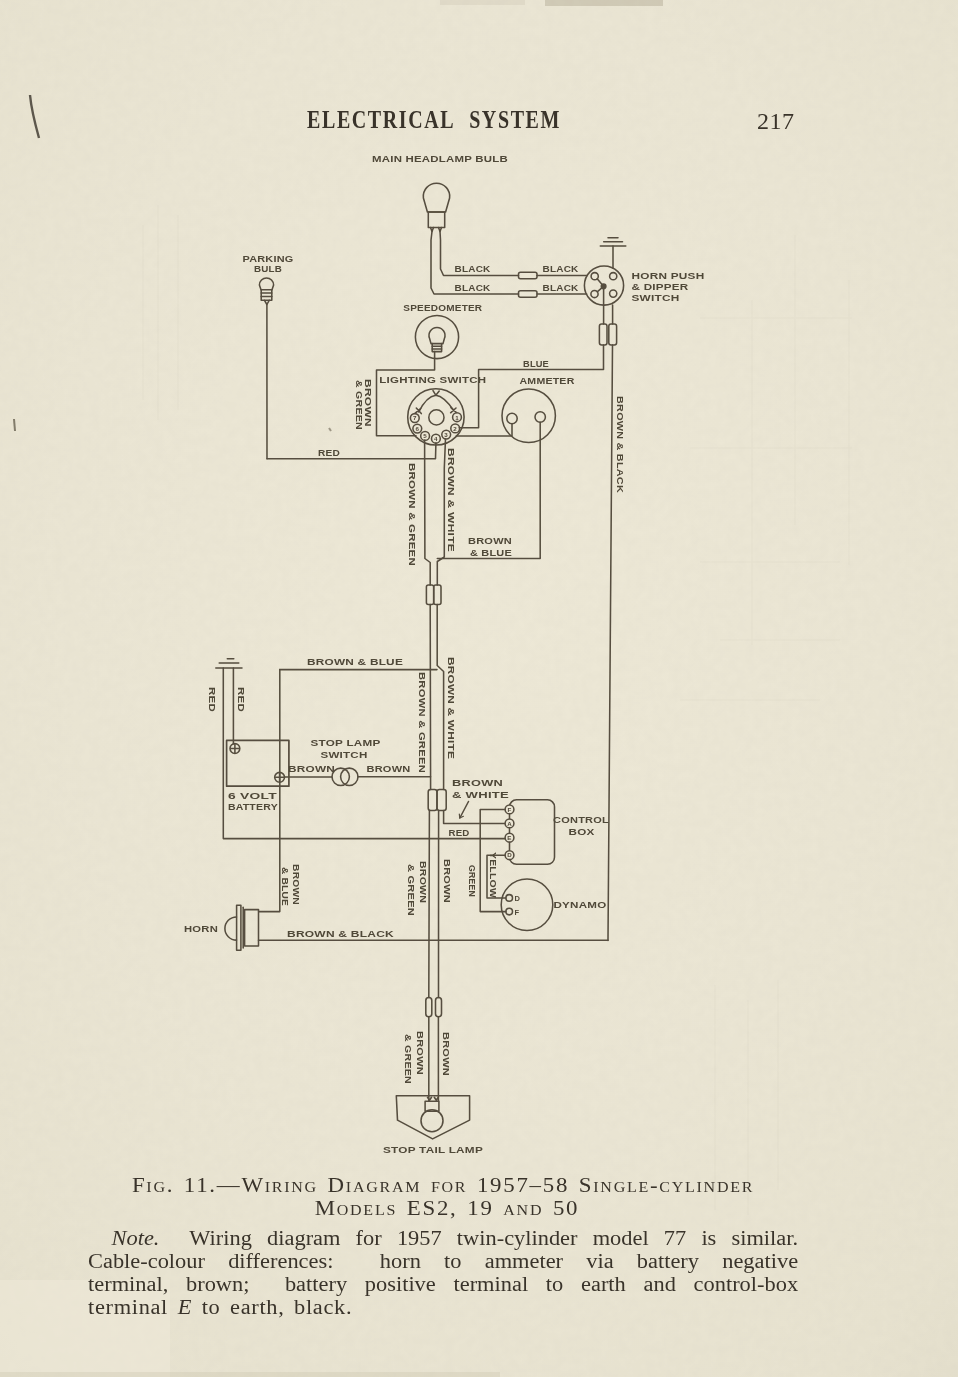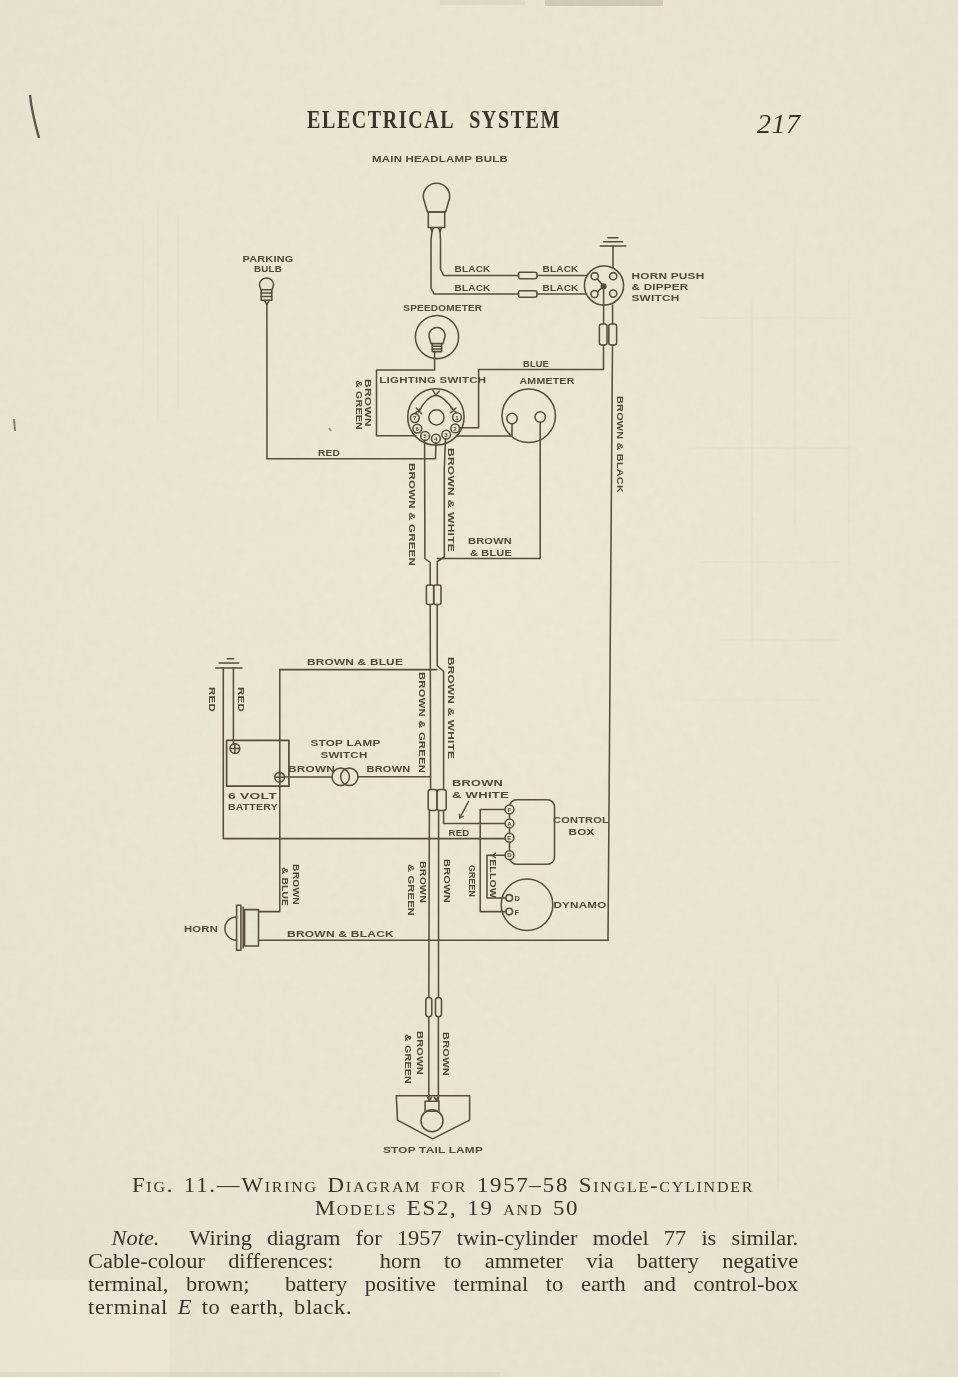--- a/index.html
+++ b/index.html
@@ -255,21 +255,21 @@
 <text transform="rotate(90 407.5 864)" x="407.5" y="864" textLength="52" lengthAdjust="spacingAndGlyphs">&amp; GREEN</text>
 <text transform="rotate(90 443.5 859)" x="443.5" y="859" textLength="44" lengthAdjust="spacingAndGlyphs">BROWN</text>
 <text transform="rotate(90 416.8 1031)" x="416.8" y="1031" textLength="44" lengthAdjust="spacingAndGlyphs">BROWN</text>
 <text transform="rotate(90 404.8 1034)" x="404.8" y="1034" textLength="50" lengthAdjust="spacingAndGlyphs">&amp; GREEN</text>
 <text transform="rotate(90 442.8 1032)" x="442.8" y="1032" textLength="44" lengthAdjust="spacingAndGlyphs">BROWN</text>
 </g>
 </g>
 </svg>
 
 <div class="ht" style="left:307px;top:111px;width:254px;font-size:20px;font-weight:bold;letter-spacing:1.6px;text-align:justify;text-align-last:justify;transform:scaleY(1.24);transform-origin:50% 100%;">ELECTRICAL SYSTEM</div>
-<div class="ht" style="left:757px;top:108px;width:48px;font-size:28px;letter-spacing:0.5px;font-style:italic;">217</div>
+<div class="ht" style="left:757px;top:108px;width:48px;font-size:24px;letter-spacing:0.5px;">217</div>
 
 <div class="ht" style="left:93px;top:1174px;width:700px;font-size:20px;text-align:center;font-variant:small-caps;letter-spacing:1.5px;word-spacing:2px;transform:scaleX(1.145);transform-origin:50% 50%;">Fig. 11.—Wiring Diagram for 1957–58 Single-cylinder</div>
 <div class="ht" style="left:97px;top:1197px;width:700px;font-size:20px;text-align:center;font-variant:small-caps;letter-spacing:1.5px;word-spacing:2px;transform:scaleX(1.145);transform-origin:50% 50%;">Models ES2, 19 and 50</div>
 
 <div class="ht" style="left:88px;top:1226.5px;width:634px;font-size:20px;transform:scaleX(1.12);transform-origin:0 0;text-align:justify;text-align-last:justify;text-indent:21px;"><i>Note.</i>&nbsp; Wiring diagram for 1957 twin-cylinder model 77 is similar.</div>
 <div class="ht" style="left:88px;top:1249.7px;width:634px;font-size:20px;transform:scaleX(1.12);transform-origin:0 0;text-align:justify;text-align-last:justify;">Cable-colour differences:&nbsp; horn to ammeter via battery negative</div>
 <div class="ht" style="left:88px;top:1272.9px;width:634px;font-size:20px;transform:scaleX(1.12);transform-origin:0 0;text-align:justify;text-align-last:justify;">terminal, brown;&nbsp; battery positive terminal to earth and control-box</div>
 <div class="ht" style="left:88px;top:1296.1px;width:634px;font-size:20px;letter-spacing:0.6px;word-spacing:3px;transform:scaleX(1.12);transform-origin:0 0;">terminal <i>E</i> to earth, black.</div>
 
 </body></html>

